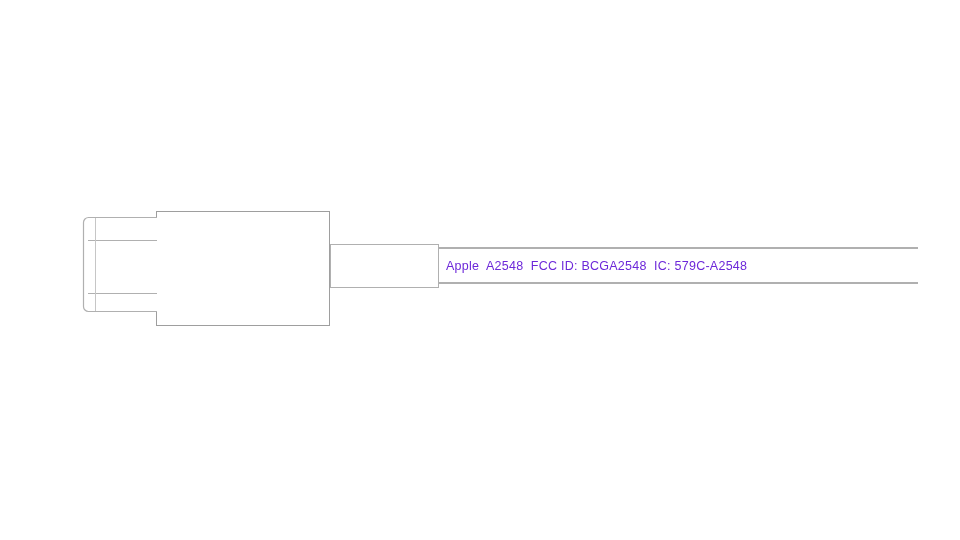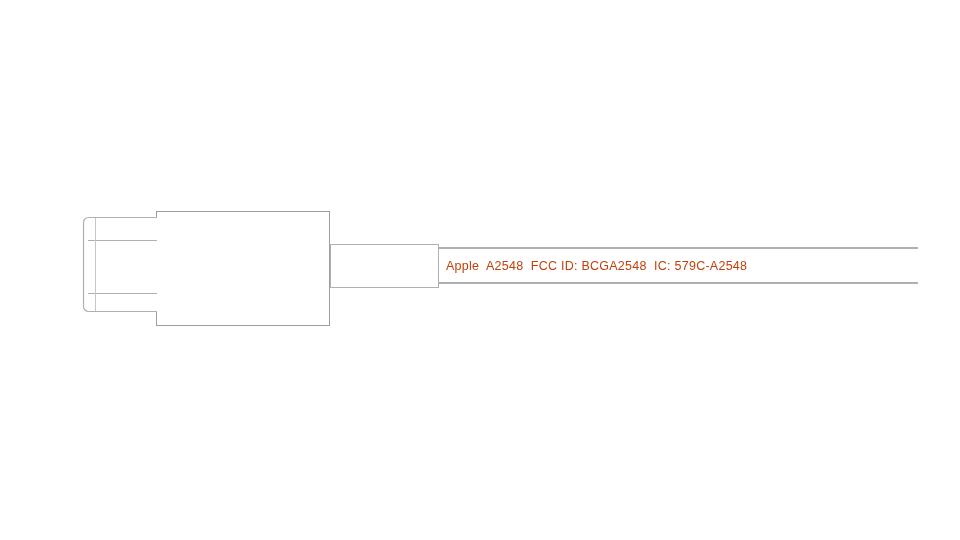--- a/index.html
+++ b/index.html
@@ -30,21 +30,21 @@
     height: 540px;
     display: block;
   }
   .marking-text {
     position: absolute;
     left: 446px;
     top: 259px;
     font-family: "Liberation Sans", sans-serif;
     font-size: 12.5px;
     letter-spacing: 0.25px;
-    color: #c2410c;
+    color: #6d28d9;
     white-space: pre;
     line-height: 14px;
     -webkit-font-smoothing: antialiased;
   }
 </style>
 </head>
 <body>
 
 <div id="stage">
 

